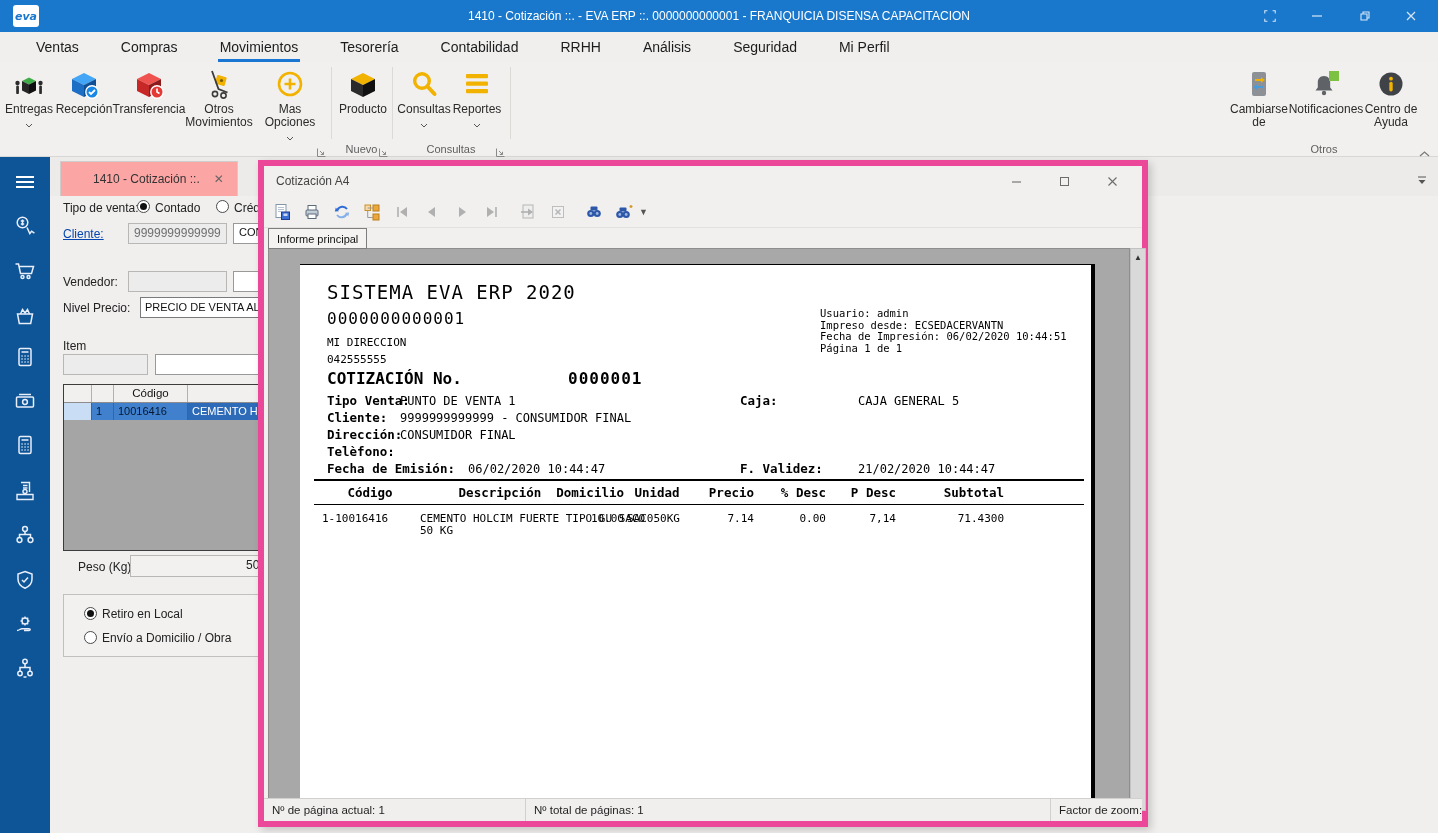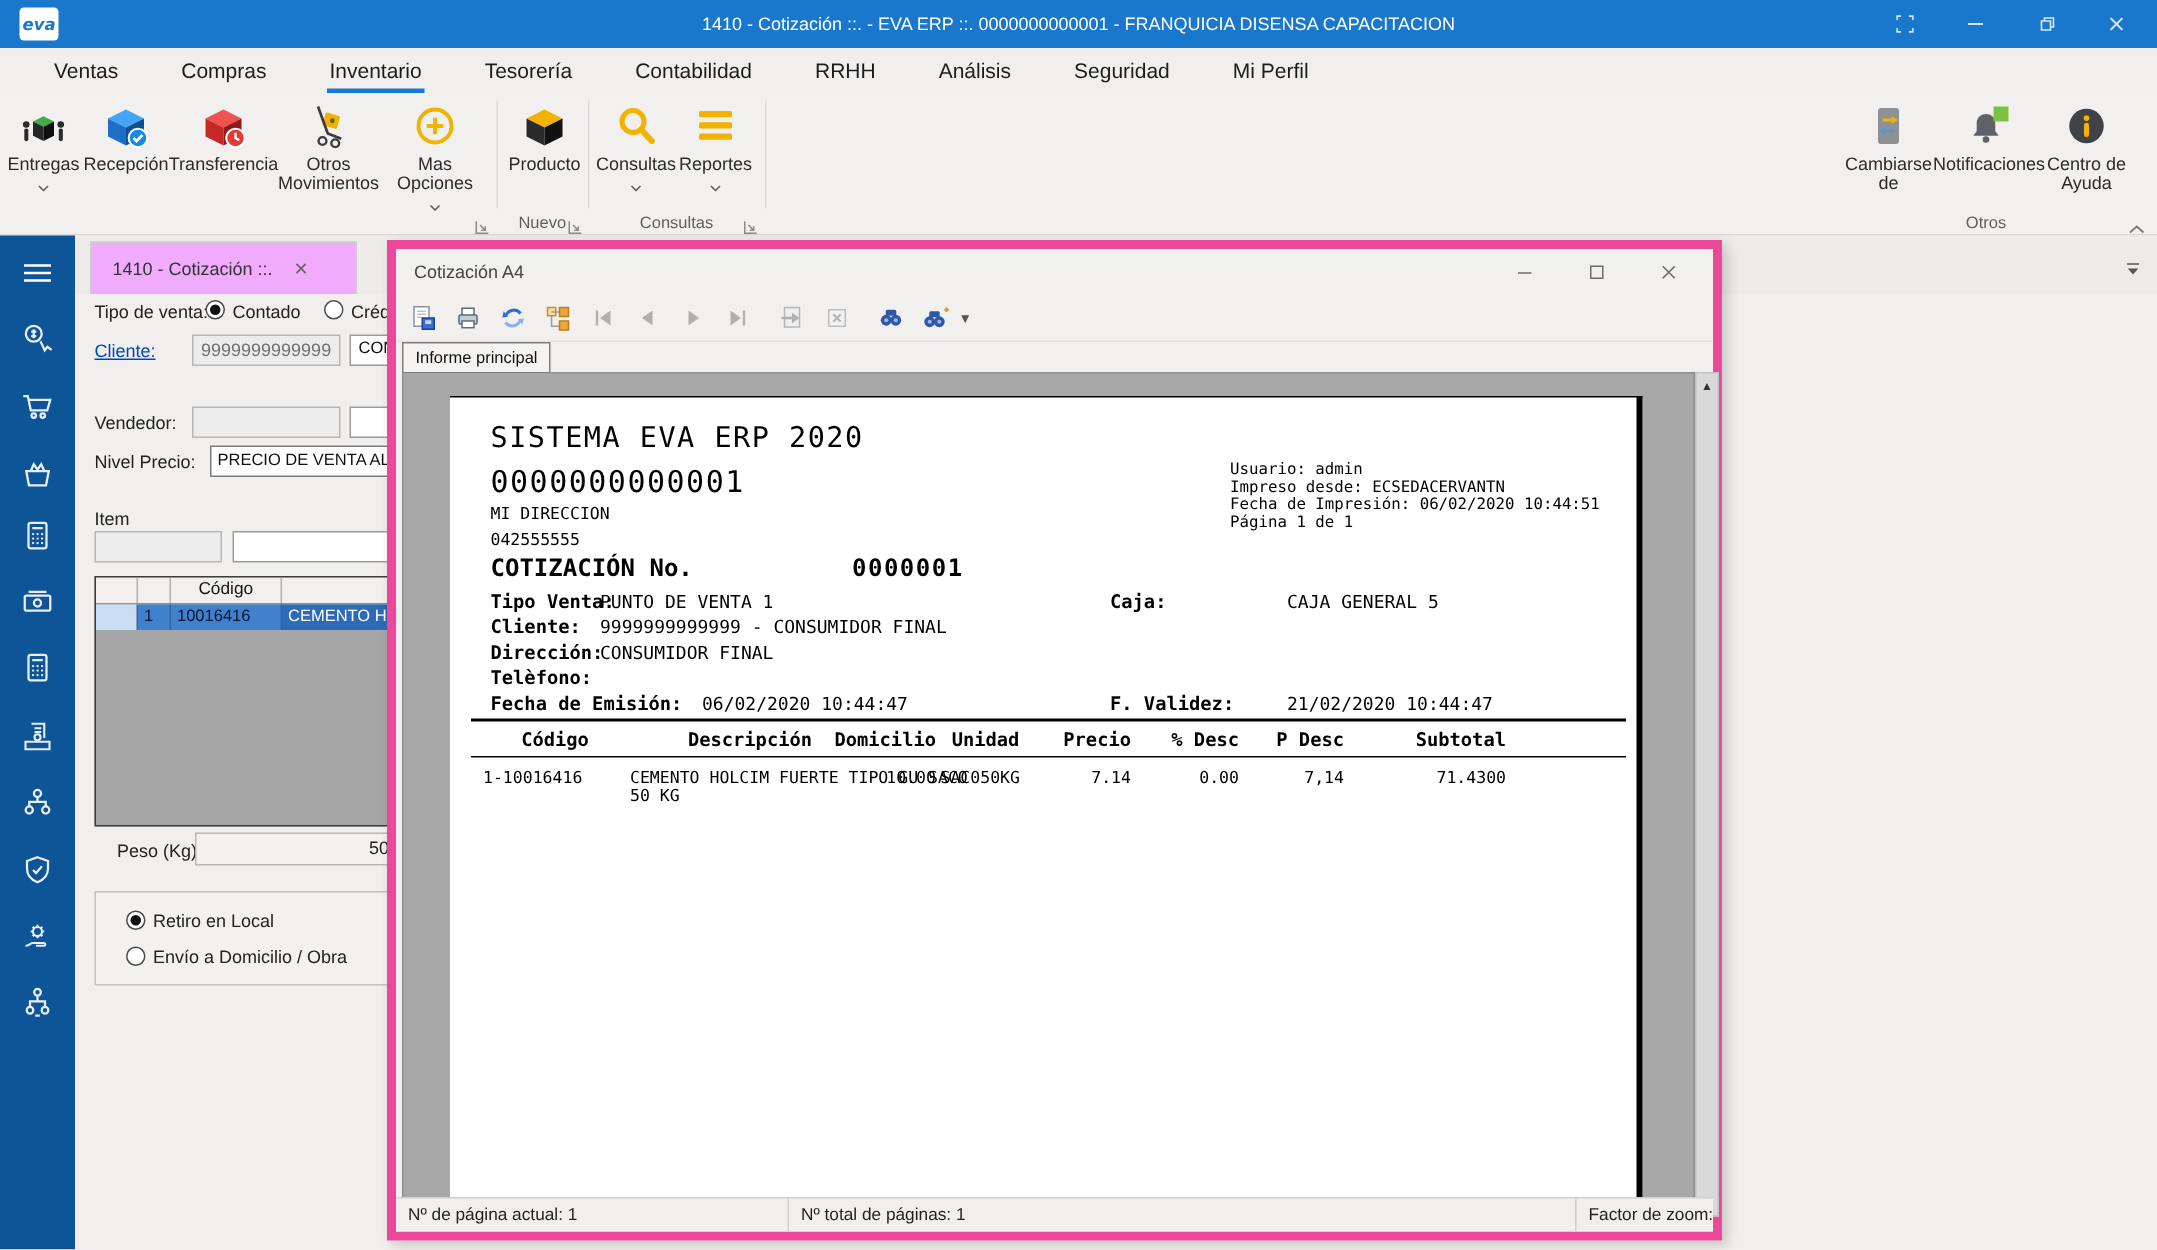--- a/index.html
+++ b/index.html
@@ -34,23 +34,23 @@
   .launcher{position:absolute;top:82px;width:11px;height:11px}
   .ribbon-collapse{position:absolute;top:82px;right:7px;width:12px;height:12px}
 
   
   .sidebar{position:absolute;top:157px;left:0;width:50px;height:676px;background:#0d5596}
   .side-icon{position:absolute;left:13px;width:24px;height:24px}
   .side-icon svg{display:block}
 
   
   .tabstrip{position:absolute;top:157px;left:50px;right:0;height:39px;background:#edebe9}
-  .doc-tab{position:absolute;left:10px;top:4px;width:178px;height:35px;background:#f0abfc;
+  .doc-tab{position:absolute;left:10px;top:4px;width:178px;height:35px;background:#fca5a5;
            border:1px solid #cfcdcb;border-bottom:none;box-sizing:border-box;
-           display:flex;align-items:center;font-size:12px;color:#333;padding-left:14px}
+           display:flex;align-items:center;font-size:12px;color:#333;padding-left:32px}
   .doc-tab .close{margin-left:14px;color:#666;font-size:12px}
   .tab-list-drop{position:absolute;right:10px;top:14px;width:12px;height:10px;color:#555}
 
   
   .formpanel{position:absolute;left:50px;top:196px;width:208px;height:637px;background:#f0efee;overflow:hidden;font-size:12px;color:#222}
   .fl{position:absolute;white-space:nowrap}
   .link{color:#0545b0;text-decoration:underline}
   .inp{position:absolute;background:#ececec;border:1px solid #b9b7b5;box-sizing:border-box;
        font-size:12px;color:#6f6f6f;padding:2px 5px;white-space:nowrap;overflow:hidden}
   .inp.white{background:#fff;border-color:#999;color:#111}
@@ -90,21 +90,21 @@
   .pv-status{position:absolute;left:0;bottom:0;right:0;height:22px;background:#f0efee;border-top:1px solid #d2d0ce;
              display:flex;font-size:11.5px;color:#1f1f1f;align-items:center}
   .st-cell{box-sizing:border-box;padding-left:8px;height:22px;line-height:22px;border-right:1px solid #d2d0ce;overflow:hidden;white-space:nowrap}
 
   
   .page{position:absolute;left:31px;top:15px;width:795px;height:620px;background:#fff;
         border-top:1px solid #000;border-right:4px solid #000;box-sizing:border-box;
         font-family:"DejaVu Sans Mono","Liberation Mono",monospace;color:#000}
   .rp{position:absolute;white-space:nowrap}
   .r-company{left:27px;top:16px;font-size:19px;font-weight:normal;letter-spacing:1px}
-  .r-ruc{left:27px;top:44px;font-size:20px;letter-spacing:1px}
+  .r-ruc{left:27px;top:44px;font-size:16px;letter-spacing:1px}
   .r-addr{left:27px;top:71px;font-size:11px}
   .r-phone{left:27px;top:88px;font-size:11px}
   .r-meta{left:520px;top:43px;font-size:10.5px;line-height:11.5px;white-space:pre-line}
   .r-doctitle{left:27px;top:104px;font-size:16px;font-weight:bold}
   .r-docnum{left:268px;top:104px;font-size:16px;font-weight:bold;letter-spacing:1px}
   .r-lab{font-weight:bold;font-size:12.5px}
   .r-val{font-size:12px}
   .r-hr{position:absolute;left:14px;width:770px;background:#000}
   .th{position:absolute;font-weight:bold;font-size:12.5px}
   .tv{position:absolute;font-size:11px}
@@ -136,21 +136,21 @@
       <svg width="12" height="12" viewBox="0 0 12 12">
           <path d="M2 2l8 8M10 2l-8 8" stroke="#d7e7f8" stroke-width="1.2"></path>
         </svg>
     </div>
   </div>
 </div>
 
 <div class="menubar">
   <div class="menu-item">Ventas</div>
   <div class="menu-item">Compras</div>
-  <div class="menu-item active">Inventario</div>
+  <div class="menu-item active">Movimientos</div>
   <div class="menu-item">Tesorería</div>
   <div class="menu-item">Contabilidad</div>
   <div class="menu-item">RRHH</div>
   <div class="menu-item">Análisis</div>
   <div class="menu-item">Seguridad</div>
   <div class="menu-item">Mi Perfil</div>
 </div>
 
 <div class="ribbon">
 

